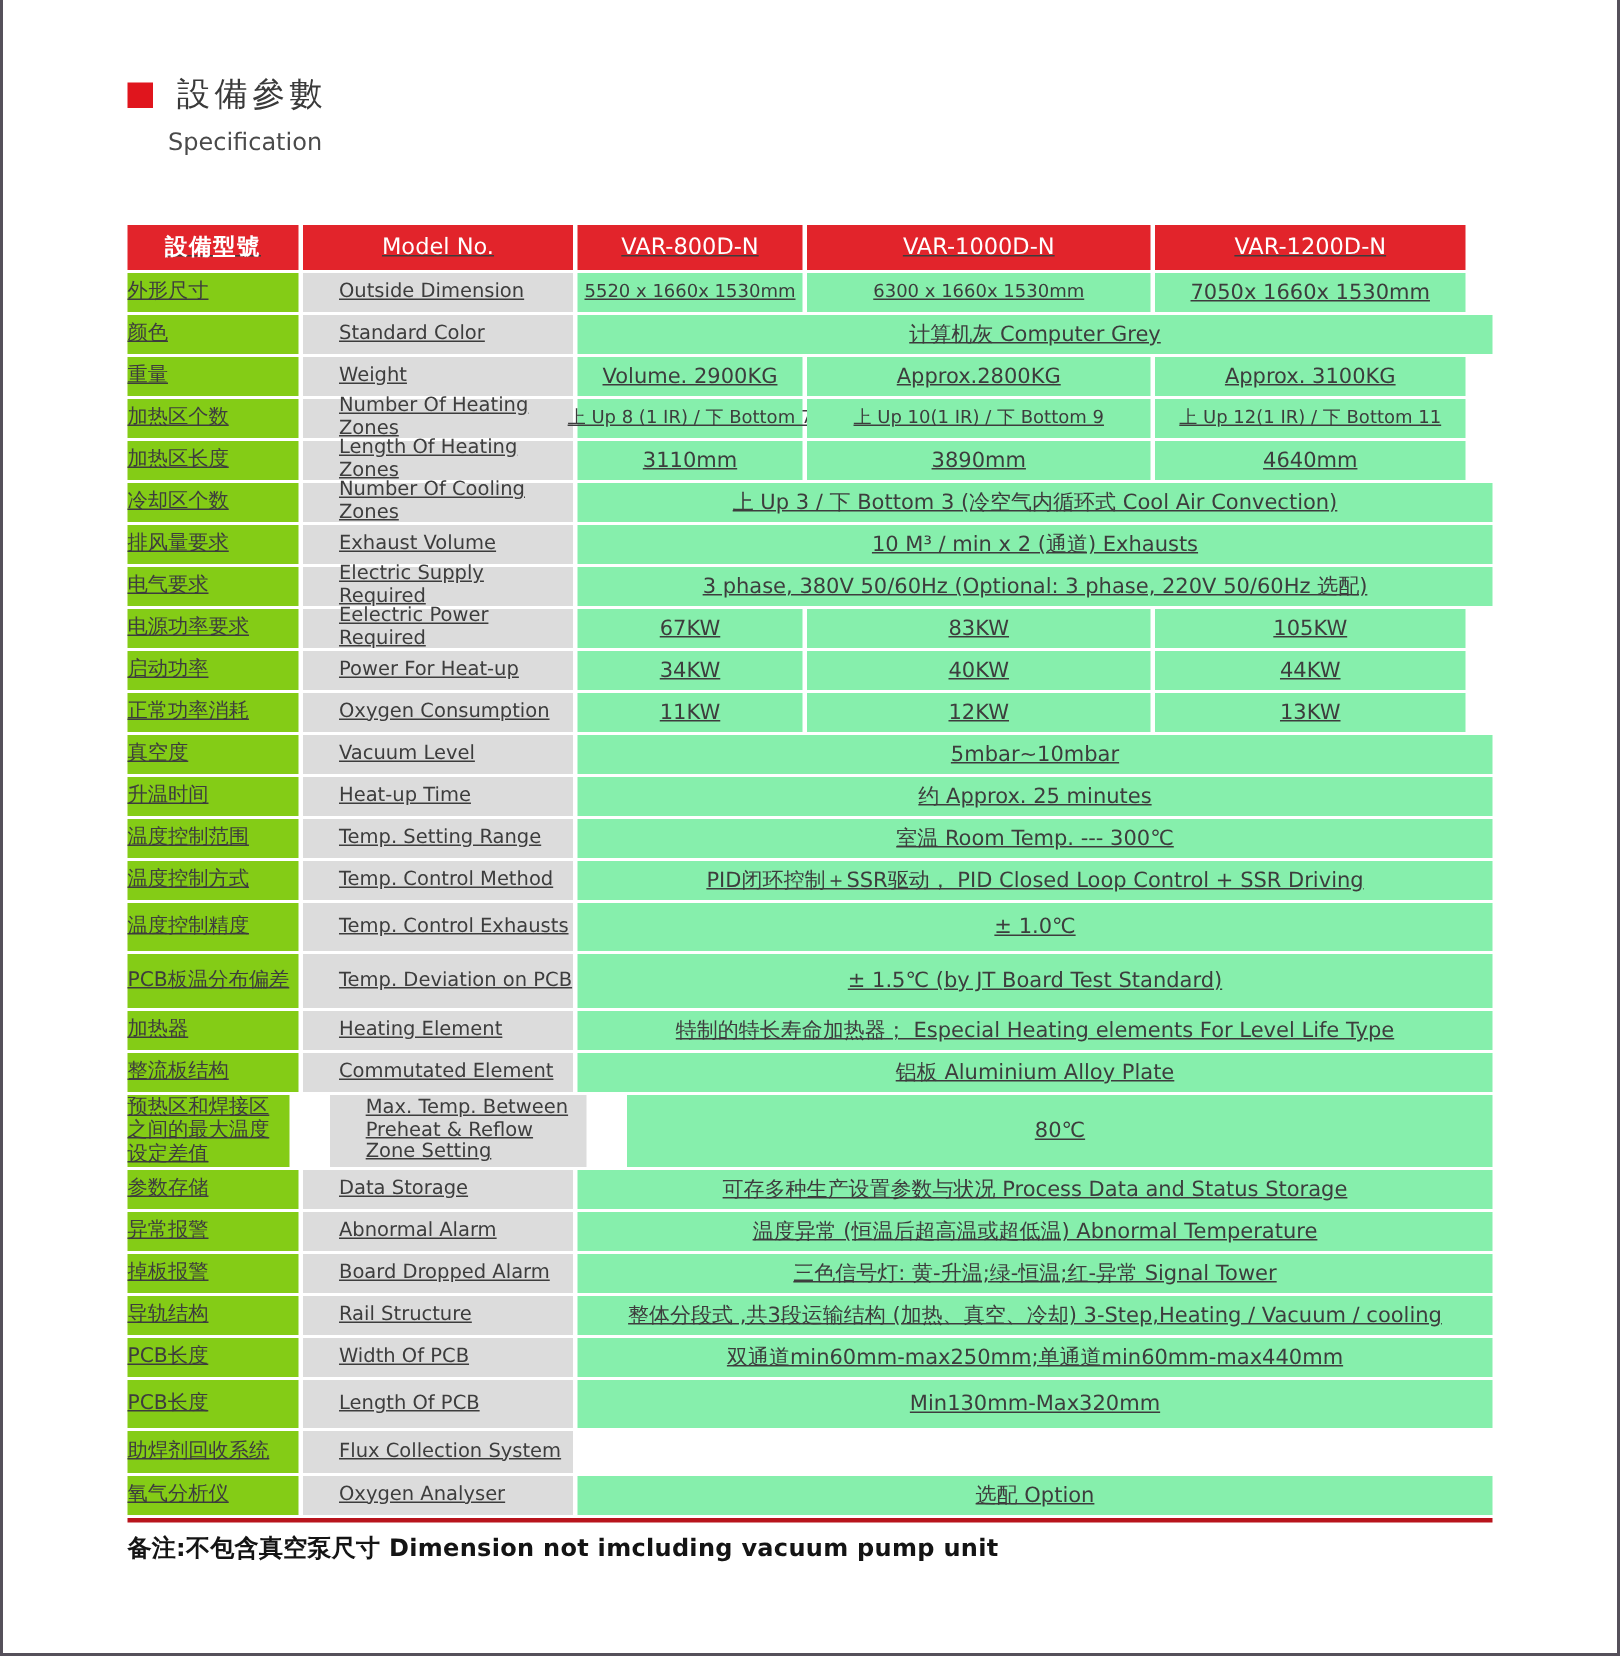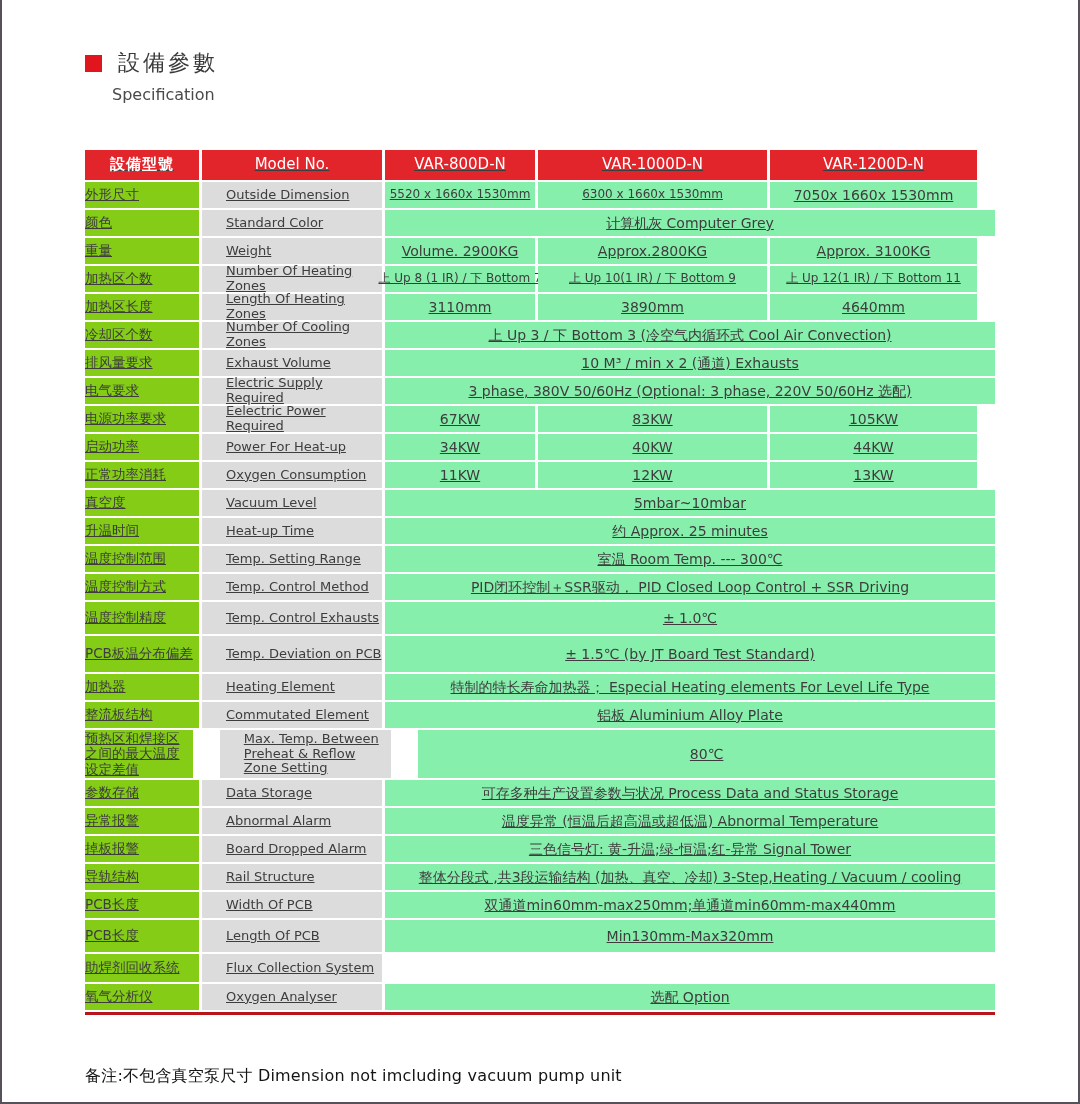--- a/index.html
+++ b/index.html
@@ -34,21 +34,21 @@
   .c-v2{width:229px;}
   .c-v3{width:207px;}
   .c-span{width:610px;}
   .val{background:#86efac;justify-content:center;text-align:center;font-size:14px;white-space:nowrap;}
   .val.small{font-size:12px;}
   .hdr .cell{background:#e2242b;color:#ffffff;justify-content:center;text-align:center;font-size:15px;}
   .hdr .c-cn{font-weight:bold;padding-left:0;letter-spacing:1px;}
   .hdr .c-en{padding-left:0;}
   .endline{height:3px;background:#b8141c;margin-top:1px;}
   
-  .footnote{position:absolute;left:85px;top:1066px;font-size:16px;color:#141414;letter-spacing:0.2px;}
+  .footnote{position:absolute;left:85px;top:1022px;font-size:16px;color:#141414;letter-spacing:0.2px;font-weight:bold;}
 </style>
 </head>
 <body>
 
 <div class="frame"></div>
 
 <div class="title-block">
   <div class="title-line">
     <span class="title-square"></span>
     <span class="title-cn">設備參數</span>

